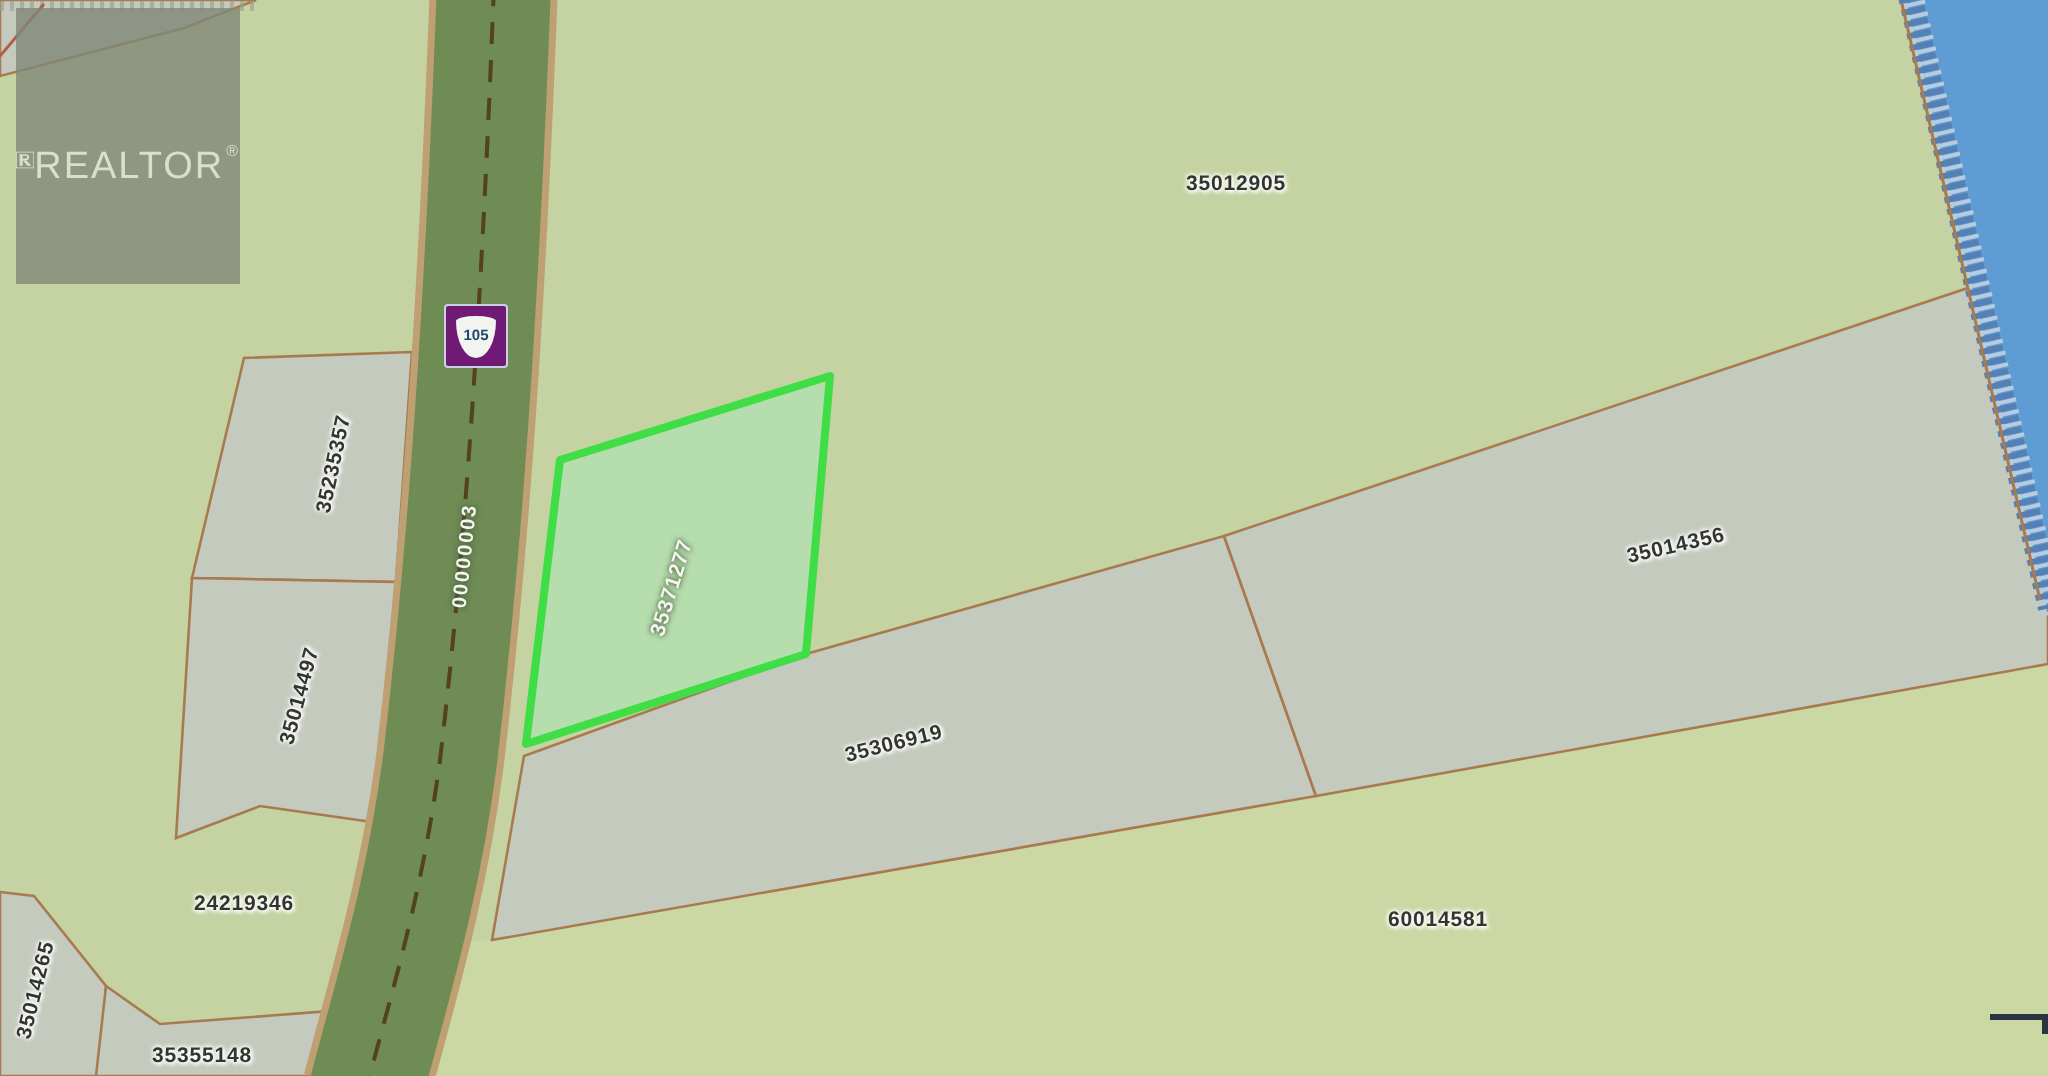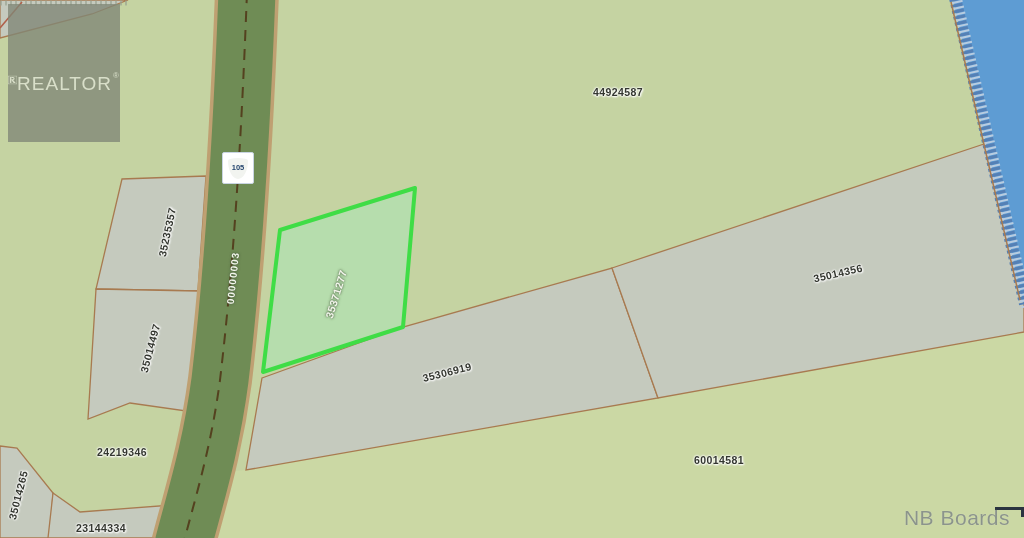--- a/index.html
+++ b/index.html
@@ -29,21 +29,21 @@
   .lbl-5{left:101px;top:528px;transform:translate(-50%,-50%);}
   .lbl-6{left:447px;top:372px;transform:translate(-50%,-50%) rotate(-14deg);}
   .lbl-7{left:838px;top:273px;transform:translate(-50%,-50%) rotate(-13deg);}
   .lbl-8{left:719px;top:460px;transform:translate(-50%,-50%);}
   .lbl-hl{left:336px;top:294px;transform:translate(-50%,-50%) rotate(-73deg);}
   .lbl-road{left:233px;top:278px;transform:translate(-50%,-50%) rotate(-84deg);font-size:10px;letter-spacing:1px;}
 
   
   .route-shield{
     position:absolute;left:222px;top:152px;width:30px;height:30px;
-    background:#ffffff;border:1px solid #c9d4e2;border-radius:2px;
+    background:#701a75;border:1px solid #c9d4e2;border-radius:2px;
     display:flex;align-items:center;justify-content:center;
   }
   .shield-shape{
     position:relative;width:20px;height:21px;background:#f2f4f0;
     border-radius:50% 50% 50% 50% / 12% 12% 88% 88%;
     display:flex;align-items:center;justify-content:center;
   }
   .shield-num{font-size:7.5px;font-weight:700;color:#24456e;line-height:1;}
 
   
@@ -116,28 +116,27 @@
       <span class="reg">®</span>
     </div>
   </div>
 
   <div class="route-shield">
     <div class="shield-shape">
       <span class="shield-num">105</span>
     </div>
   </div>
 
-  <div class="lbl lbl-0">44924587</div>
+  <div class="lbl lbl-0">35012905</div>
   <div class="lbl lbl-1">35235357</div>
   <div class="lbl lbl-2">35014497</div>
   <div class="lbl lbl-3">24219346</div>
   <div class="lbl lbl-4">35014265</div>
-  <div class="lbl lbl-5">23144334</div>
+  <div class="lbl lbl-5">35355148</div>
   <div class="lbl lbl-6">35306919</div>
   <div class="lbl lbl-7">35014356</div>
   <div class="lbl lbl-8">60014581</div>
   <div class="lbl light lbl-hl">35371277</div>
   <div class="lbl light lbl-road">00000003</div>
 
   <div class="corner-bracket"></div>
-  <div class="credit">NB Boards</div>
 
 </div>
 
 </body></html>

